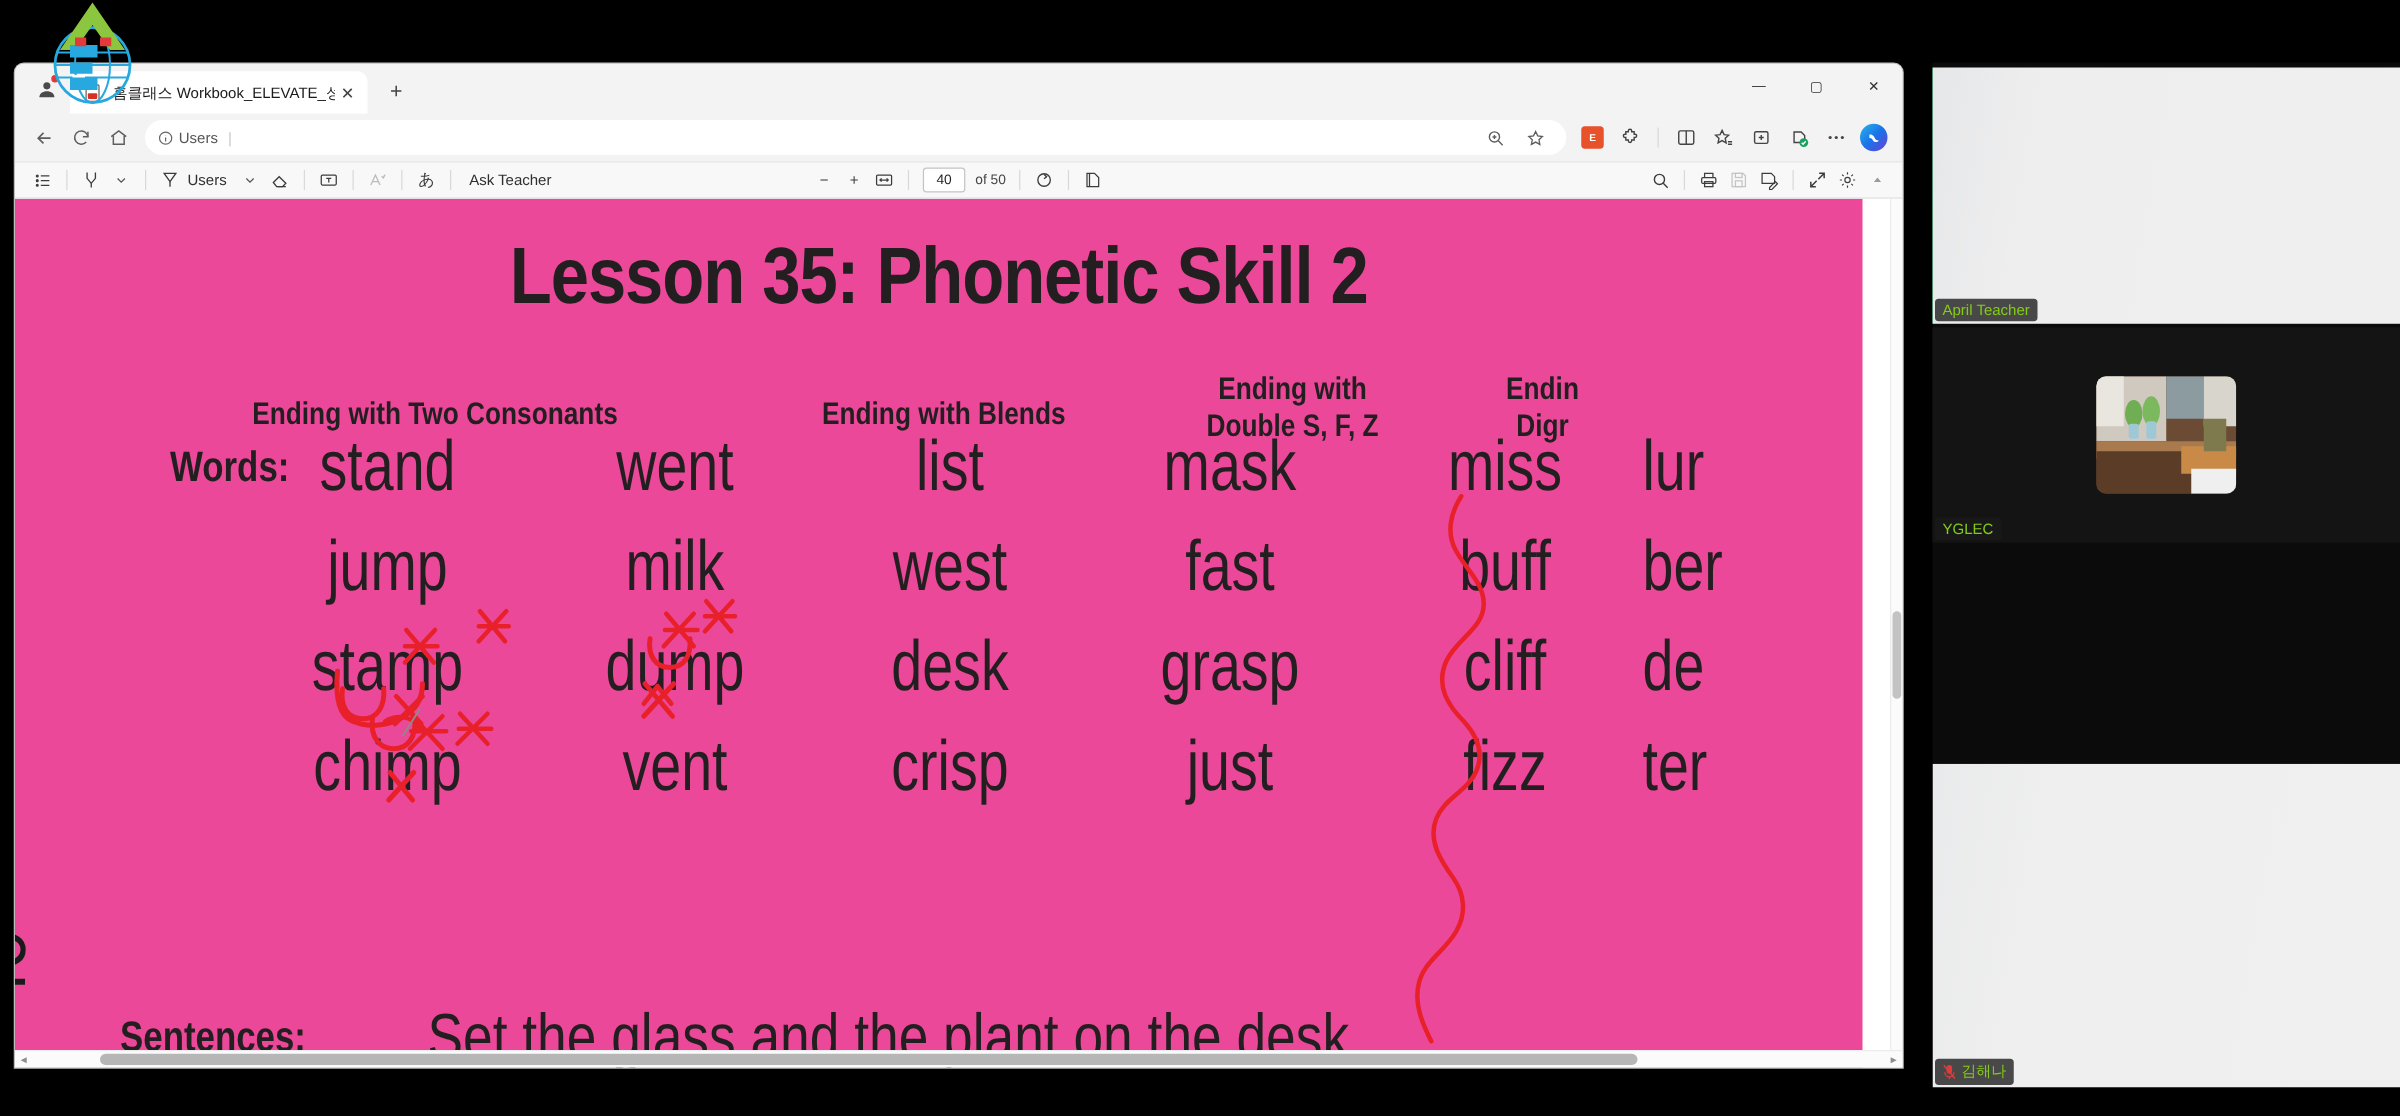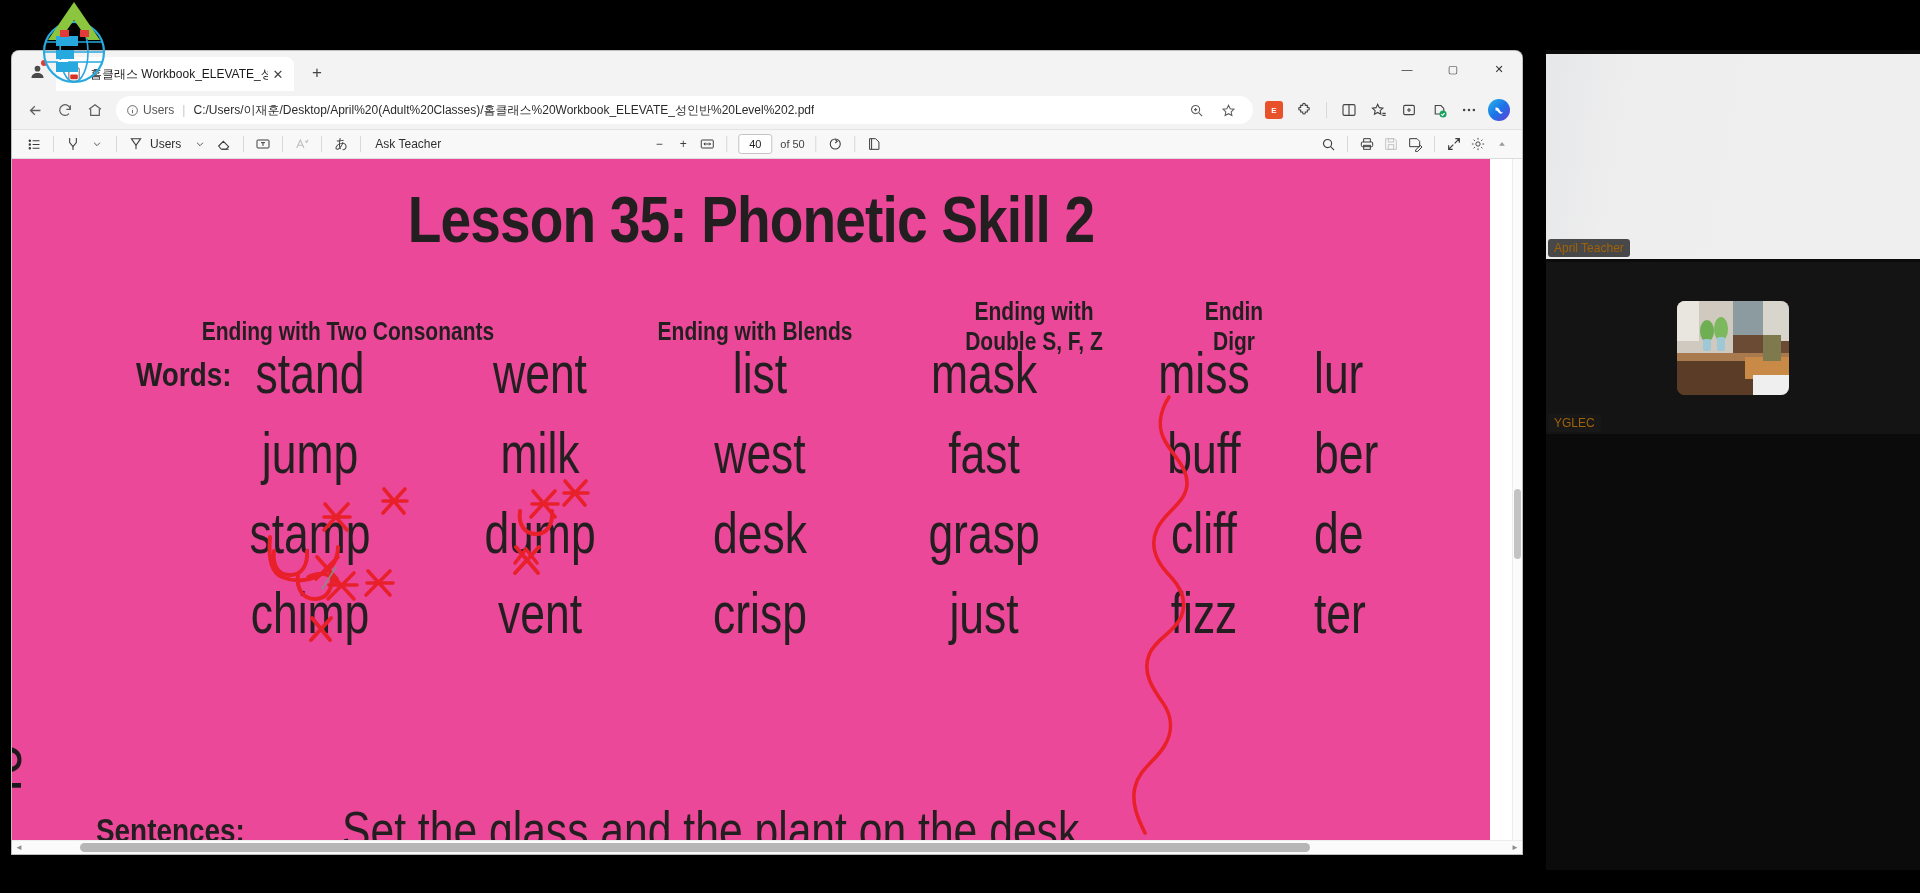--- a/index.html
+++ b/index.html
@@ -228,21 +228,21 @@
     width: 374px; height: 820px; background: #0b0b0b;
   }
   .tile { position: absolute; left: 0; width: 374px; overflow: hidden; }
   .tile-video {
     position: absolute; inset: 0;
     background: #eceded;
   }
   .tile.speaking { outline: 2px solid #36d77c; outline-offset: -2px; }
   .name-tag {
     position: absolute; left: 2px; bottom: 2px;
-    background: rgba(26,26,26,0.78); color: #a16207;
+    background: rgba(26,26,26,0.78); color: #84cc16;
     font-size: 12px; padding: 2px 6px; border-radius: 3px;
     display: flex; align-items: center; gap: 4px;
     white-space: nowrap;
     font-family: "Liberation Sans", sans-serif;
   }
   .mute-ico { width: 11px; height: 13px; flex: 0 0 11px; }
   .thumb-img {
     position: absolute; left: 50%; top: 50%;
     transform: translate(-50%,-50%);
     width: 112px; height: 94px; border-radius: 8px; overflow: hidden;
@@ -301,21 +301,20 @@
       </div>
       <div class="omnibox">
         <span class="omni-info">
           <svg width="13" height="13" viewBox="0 0 24 24" fill="none" stroke="#666" stroke-width="1.8">
               <circle cx="12" cy="12" r="9"></circle>
               <path d="M12 11v6M12 7.6v.6"></path>
             </svg>
         </span>
         <span class="omni-file">Users</span>
         <span class="omni-sep">|</span>
-        <span class="omni-url">C:/Users/이재훈/Desktop/April%20(Adult%20Classes)/홈클래스%20Workbook_ELEVATE_성인반%20Level%202.pdf</span>
         <span class="omni-right">
           <span class="nav-icon">
             <svg width="15" height="15" viewBox="0 0 24 24" fill="none" stroke="#5e5e5e" stroke-width="1.8">
                 <circle cx="10.5" cy="10.5" r="6.5"></circle>
                 <path d="M15.5 15.5L21 21M8 10.5h5M10.5 8v5"></path>
               </svg>
           </span>
           <span class="nav-icon">
             <svg width="15" height="15" viewBox="0 0 24 24" fill="none" stroke="#5e5e5e" stroke-width="1.7">
                 <path d="M12 3.5l2.7 5.6 6 .8-4.4 4.2 1.1 6-5.4-3-5.4 3 1.1-6L3.3 9.9l6-.8z"></path>
@@ -644,15 +643,27 @@
           <rect x="76" y="74" width="36" height="20" fill="#efefef"></rect>
           <rect x="86" y="34" width="18" height="26" fill="#7f7a4e"></rect>
         </svg>
       </div>
       <div class="name-tag">
         <span>YGLEC</span>
       </div>
     </div>
 
 
+    <div class="tile" style="top:561px; height:259px;">
+      <div class="tile-video" style="background:linear-gradient(100deg,#e9eaeb 0%,#efefef 24%,#f0f0f0 100%);"></div>
+      <div class="name-tag">
+        <svg class="mute-ico" viewBox="0 0 12 14">
+          <rect x="3.6" y="1" width="4.8" height="7.6" rx="2.4" fill="#e03a3a"></rect>
+          <path d="M2 7.4a4 4 0 008 0" fill="none" stroke="#e03a3a" stroke-width="1.2"></path>
+          <path d="M6 11.4v1.8" stroke="#e03a3a" stroke-width="1.2"></path>
+          <path d="M1.2 1.2l9.6 11.6" stroke="#e03a3a" stroke-width="1.4"></path>
+        </svg>
+        <span>김해나</span>
+      </div>
+    </div>
   </div>
 
 </div>
 
 </body></html>

